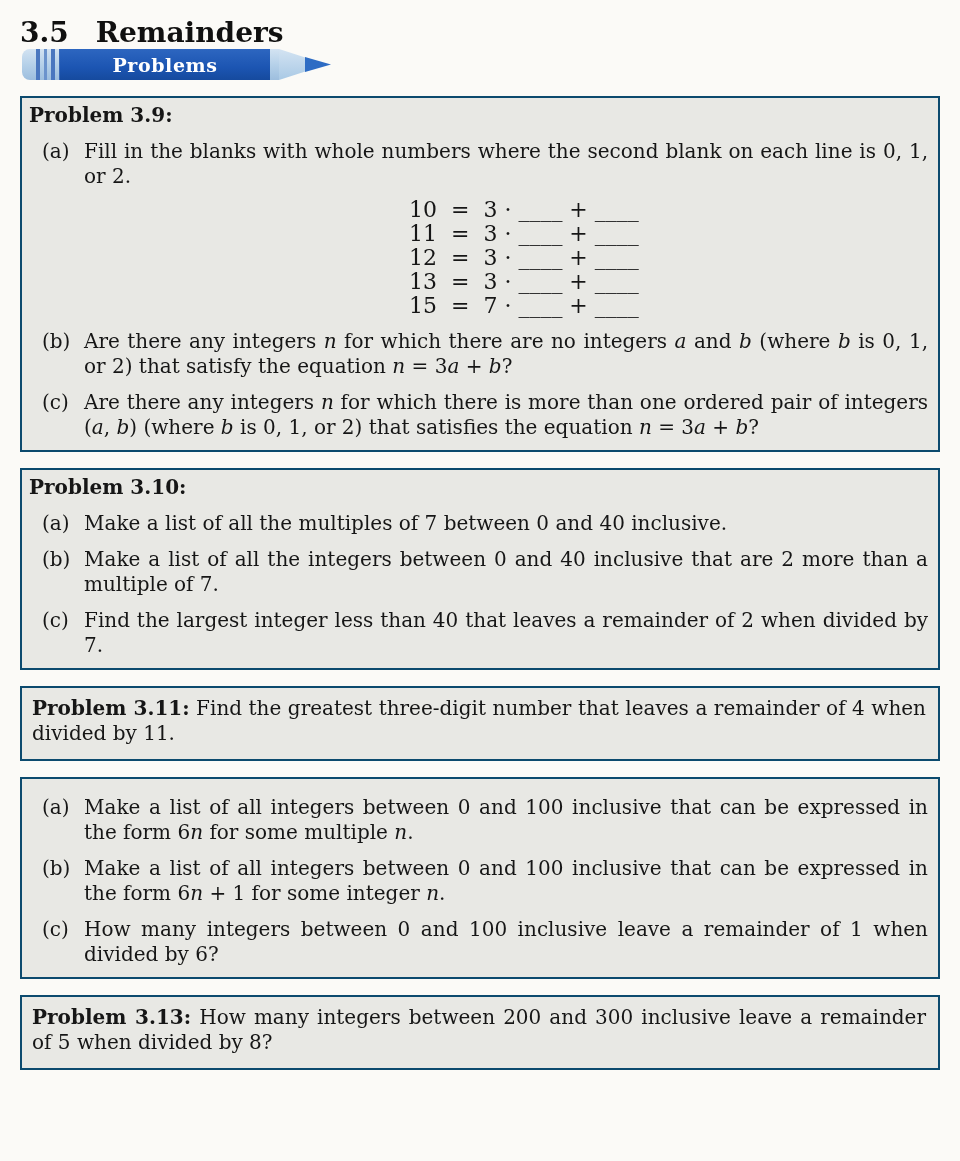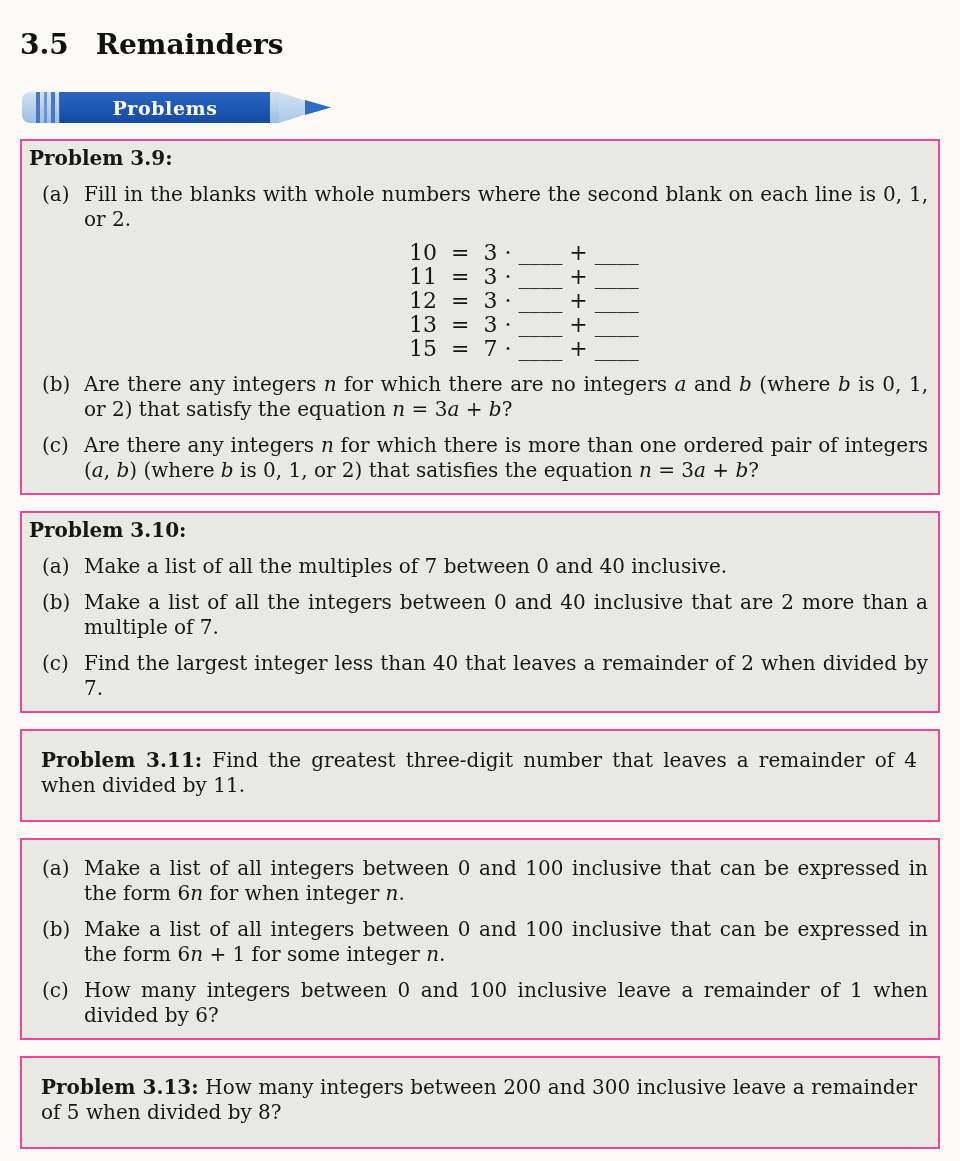--- a/index.html
+++ b/index.html
@@ -7,27 +7,27 @@
   body {
     width: 960px; height: 1161px; overflow: hidden;
     background: #fbfaf7;
     color: #161616;
     font-family: "DejaVu Serif", "Liberation Serif", serif;
   }
   .page { padding: 0 20px; }
 
   
   .section-heading {
-    margin: 0; padding-top: 28px;
+    margin: 0; padding-top: 16px;
     font-size: 28px; font-weight: bold; color: #101010;
   }
   .section-heading .sec-title { margin-left: 27px; }
 
   
-  .pencil { position: relative; height: 31px; width: 320px; margin-top: 31px; margin-left: 2px; }
+  .pencil { position: relative; height: 31px; width: 320px; margin-left: 2px; }
   .pencil-body {
     position: absolute; left: 0; top: 0; width: 257px; height: 31px;
     background: linear-gradient(#d3e3f2, #b3cfe8 55%, #9dbede);
     border-radius: 8px 0 0 8px;
   }
   .stripes { position: absolute; left: 14px; top: 0; height: 100%; display: flex; gap: 4px; }
   .stripes i { display: block; width: 4px; height: 100%; background: #4a77bf; }
   .stripes i:nth-child(2) { width: 3px; background: #6b93cc; }
   .stripes i:nth-child(4) { width: 5px; background: #3b69b6; }
   .pencil-band {
@@ -44,32 +44,32 @@
     clip-path: polygon(0 0, 100% 50%, 0 100%);
   }
   .pencil-lead {
     position: absolute; left: 283px; top: 8px; width: 26px; height: 15px;
     background: #2e6cc4;
     clip-path: polygon(0 0, 100% 50%, 0 100%);
   }
 
   
   .pbox {
-    border: 2px solid #ec4899;
+    border: 2px solid #0c4a6e;
     background: #e8e8e4;
     margin-top: 16px;
     padding: 5px 9px 10px 7px;
     font-size: 20px; line-height: 25px;
   }
   .phead { font-weight: bold; }
   b.phead-inline { font-weight: bold; }
   .part { display: flex; margin-top: 11px; padding-left: 13px; }
   .plabel { flex: 0 0 42px; }
   .ptext { flex: 1; text-align: justify; padding-right: 1px; }
-  .pline { margin: 12px; text-align: justify; }
+  .pline { margin: 3px; text-align: justify; }
 
   
   .eqs { margin: 9px 0 4px 0; }
   .eqline { white-space: pre; margin-left: 380px; font-size: 22px; line-height: 24px; }
 
   .it { font-style: italic; }
 </style>
 </head>
 <body>
 
@@ -134,21 +134,21 @@
     </div>
   </section>
 
   <section class="pbox">
     <p class="pline"><b class="phead-inline">Problem 3.11:</b> <span>Find the greatest three-digit number that leaves a remainder of 4 when divided by 11.</span></p>
   </section>
 
   <section class="pbox">
     <div class="part">
       <span class="plabel">(a)</span>
-      <div class="ptext"><span>Make a list of all integers between 0 and 100 inclusive that can be expressed in the form 6</span><span class="it">n</span><span> for when integer </span><span class="it">n</span><span>.</span></div>
+      <div class="ptext"><span>Make a list of all integers between 0 and 100 inclusive that can be expressed in the form 6</span><span class="it">n</span><span> for some multiple </span><span class="it">n</span><span>.</span></div>
     </div>
     <div class="part">
       <span class="plabel">(b)</span>
       <div class="ptext"><span>Make a list of all integers between 0 and 100 inclusive that can be expressed in the form 6</span><span class="it">n</span><span> + 1 for some integer </span><span class="it">n</span><span>.</span></div>
     </div>
     <div class="part">
       <span class="plabel">(c)</span>
       <div class="ptext">How many integers between 0 and 100 inclusive leave a remainder of 1 when divided by 6?</div>
     </div>
   </section>

